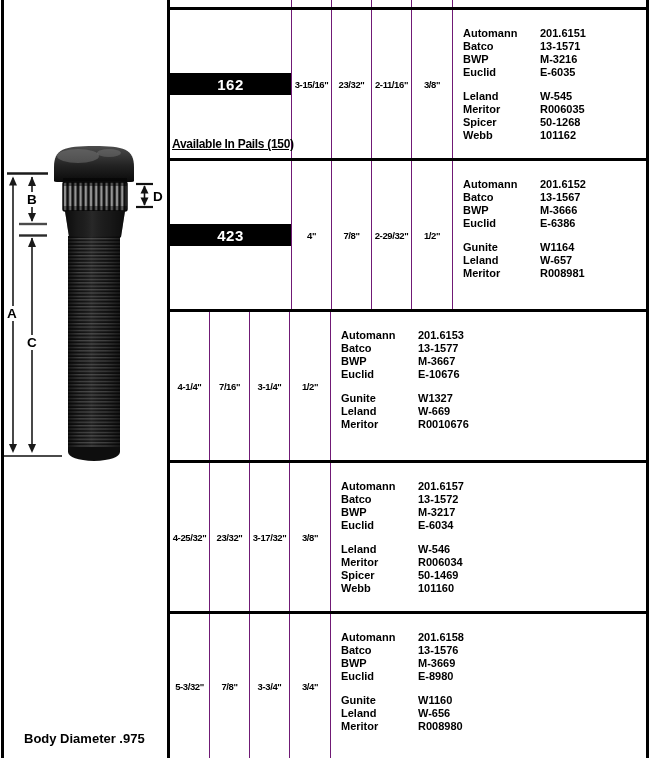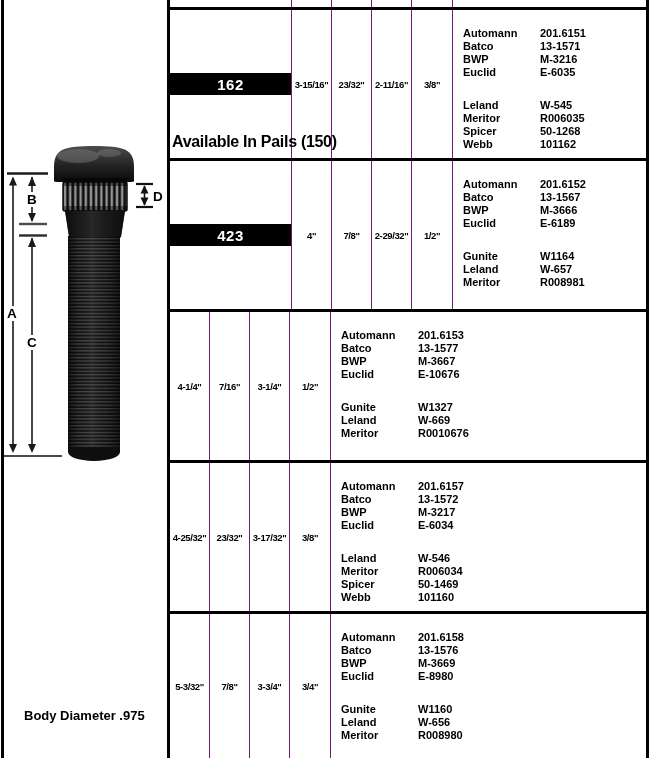--- a/index.html
+++ b/index.html
@@ -9,21 +9,21 @@
     font-family:"Liberation Sans", sans-serif; font-weight:bold; color:#000;
     overflow:hidden;
   }
   .left-border { position:absolute; left:1px; top:0; width:3px; height:758px; background:#000; }
   .left-panel { position:absolute; left:0; top:0; width:167px; height:758px; }
   .stud-svg { position:absolute; left:0; top:0; }
   .dim-label {
     position:absolute; font-size:13.5px; line-height:15px; background:#fff;
     padding:0 2px; z-index:3;
   }
-  .body-dia { position:absolute; left:24px; top:708px; font-size:13px; white-space:nowrap; }
+  .body-dia { position:absolute; left:24px; top:731px; font-size:13px; white-space:nowrap; }
 
   .ref-table {
     position:absolute; left:167px; top:0; width:482px; height:758px;
     border-left:3px solid #000; border-right:3px solid #000;
     display:flex; flex-direction:column; background:#fff;
   }
   .t-row { display:flex; flex:none; height:151px; border-bottom:3px solid #000; }
   .t-row.partial { height:10px; }
   .t-row.last { height:144px; border-bottom:none; }
   .cell { position:relative; border-right:1px solid #701a75; height:100%; }
@@ -31,25 +31,25 @@
   .part-cell { width:122px; flex:none; }
   .dim-cell { width:40px; flex:none; display:flex; align-items:center; justify-content:center;
               font-size:9.5px; letter-spacing:-0.4px; white-space:nowrap; }
   .dim-cell.d4 { width:41px; }
   .refs-cell { flex:1; padding:17px 0 0 10px; font-size:11px; }
   .part-bar {
     position:absolute; left:0; right:0; top:calc(50% - 11px); height:22px; background:#000;
     color:#fff; display:flex; align-items:center; justify-content:center;
     font-size:15px; letter-spacing:0.5px;
   }
-  .pail-note { position:absolute; left:2px; bottom:7px; font-size:16px;
-               letter-spacing:-0.3px; white-space:nowrap; }
+  .pail-note { position:absolute; left:2px; bottom:7px; font-size:12px;
+               letter-spacing:-0.3px; white-space:nowrap;text-decoration:underline; }
   .ref-line { display:flex; line-height:13px; height:13px; }
   .ref-brand { width:77px; flex:none; }
-  .ref-group.g2 { margin-top:20px; }
+  .ref-group.g2 { margin-top:11px; }
 </style>
 </head>
 <body>
 
 <div class="page">
 
   <div class="left-border"></div>
 
   <div class="left-panel">
     <svg class="stud-svg" width="167" height="758" viewBox="0 0 167 758" xmlns="http://www.w3.org/2000/svg">
@@ -226,21 +226,21 @@
             <div class="ref-line">
               <span class="ref-brand">Batco</span>
               <span class="ref-num">13-1567</span>
             </div>
             <div class="ref-line">
               <span class="ref-brand">BWP</span>
               <span class="ref-num">M-3666</span>
             </div>
             <div class="ref-line">
               <span class="ref-brand">Euclid</span>
-              <span class="ref-num">E-6189</span>
+              <span class="ref-num">E-6386</span>
             </div>
           </div>
           <div class="ref-group g2">
             <div class="ref-line">
               <span class="ref-brand">Gunite</span>
               <span class="ref-num">W1164</span>
             </div>
             <div class="ref-line">
               <span class="ref-brand">Leland</span>
               <span class="ref-num">W-657</span>

